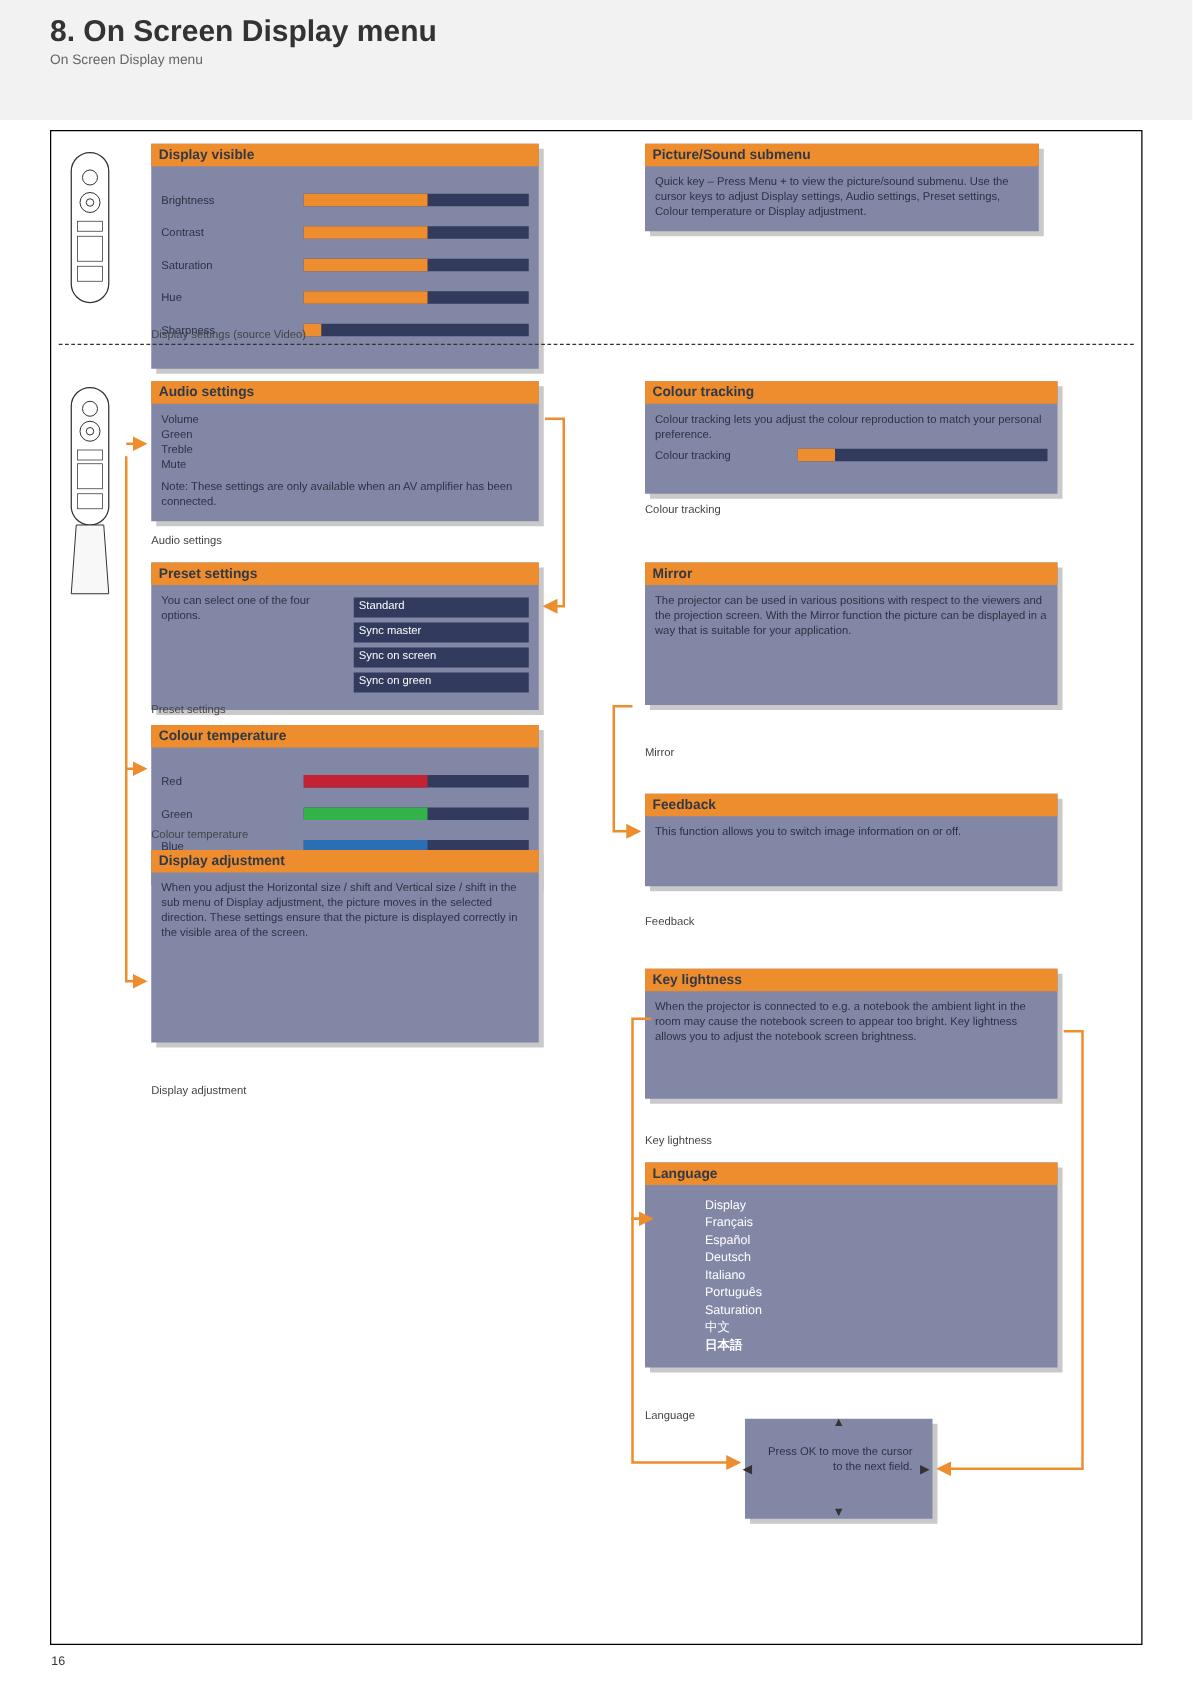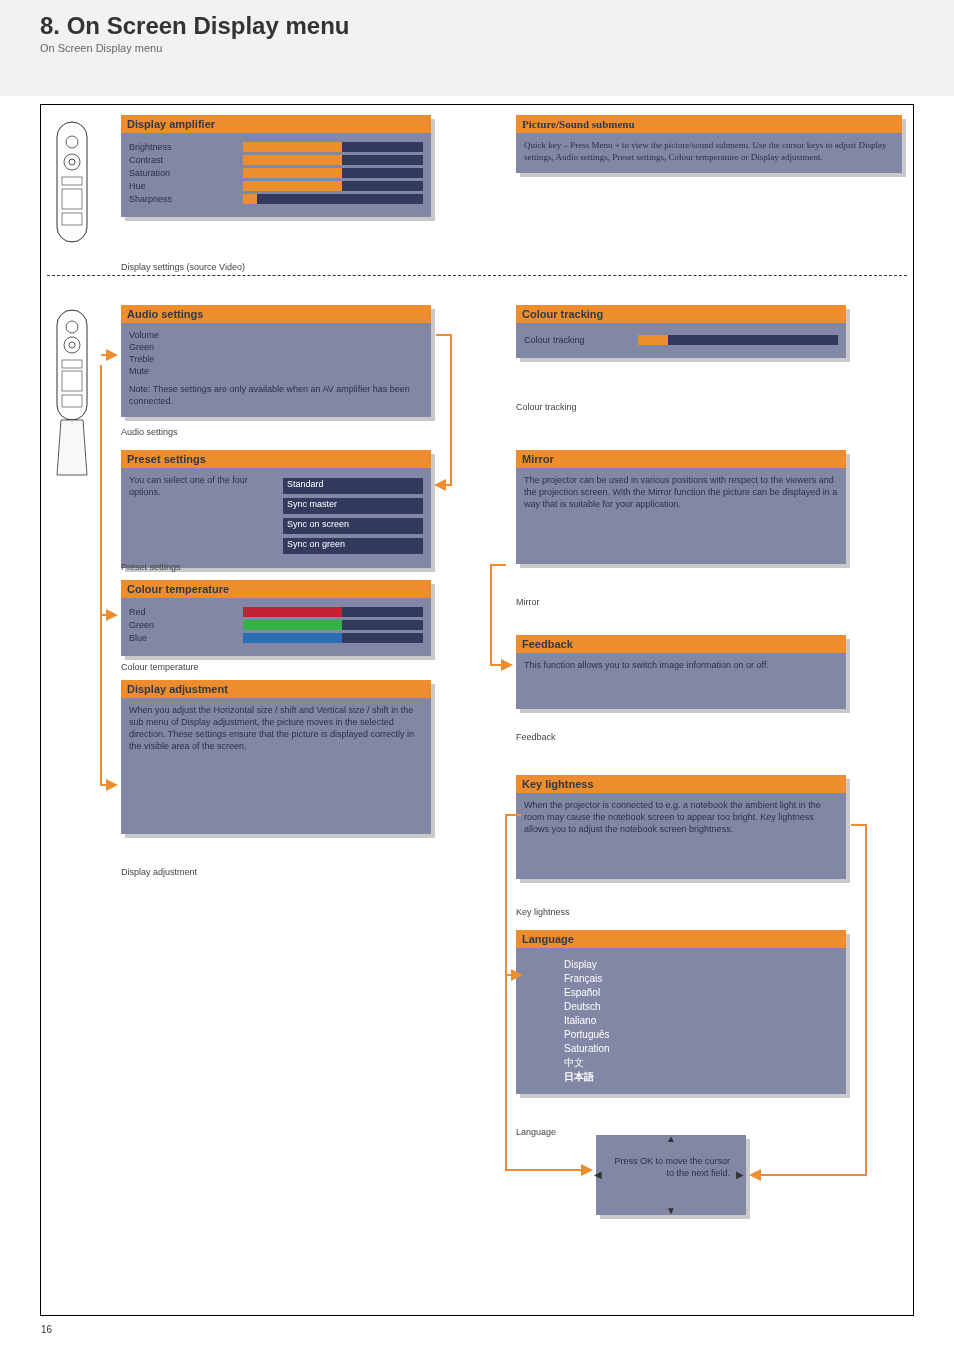--- a/index.html
+++ b/index.html
@@ -46,21 +46,21 @@
     padding: 3px 6px;
   }
   .panel-body {
     padding: 6px 8px 10px 8px;
     color: #2d3144;
     font-size: 10px;
   }
   .slider-row {
     display: flex;
     align-items: flex-start;
-    margin: 3px 0;
+    margin: 16px 0;
     font-size: 9px;
     color: #2d3144;
     gap: 24px;
   }
   .slider-row .lab {
     width: 90px;
     flex-shrink: 0;
   }
   .slider-track {
     height: 10px;
@@ -157,21 +157,21 @@
       <circle cx="25" cy="25" r="6" fill="none" stroke="#333" stroke-width="0.8"></circle>
       <circle cx="25" cy="45" r="8" fill="none" stroke="#333" stroke-width="0.8"></circle>
       <circle cx="25" cy="45" r="3" fill="none" stroke="#333" stroke-width="0.8"></circle>
       <rect x="15" y="60" width="20" height="8" fill="none" stroke="#333" stroke-width="0.6"></rect>
       <rect x="15" y="72" width="20" height="20" fill="none" stroke="#333" stroke-width="0.6"></rect>
       <rect x="15" y="96" width="20" height="12" fill="none" stroke="#333" stroke-width="0.6"></rect>
     </svg>
   </div>
 
   <div class="panel" style="left:80px; top:10px; width:310px;">
-    <div class="panel-title">Display amplifier</div>
+    <div class="panel-title">Display visible</div>
     <div class="panel-body">
       <div class="slider-row">
           <span class="lab">Brightness</span>
           <span class="slider-track">
             <span class="slider-fill" style="width:55%"></span>
           </span>
         </div>
       <div class="slider-row">
           <span class="lab">Contrast</span>
           <span class="slider-track">
@@ -193,21 +193,21 @@
       <div class="slider-row">
           <span class="lab">Sharpness</span>
           <span class="slider-track">
             <span class="slider-fill" style="width:8%"></span>
           </span>
         </div>
     </div>
   </div>
   <div class="caption" style="position:absolute; left:80px; top:155px;">Display settings (source Video)</div>
 
-  <div class="panel" style="left:475px; top:10px; width:386px;font-family:Liberation Serif, serif;">
+  <div class="panel" style="left:475px; top:10px; width:315px;">
     <div class="panel-title">Picture/Sound submenu</div>
     <div class="panel-body body-text">Quick key – Press Menu + to view the picture/sound submenu. Use the cursor keys to adjust Display settings, Audio settings, Preset settings, Colour temperature or Display adjustment.</div>
   </div>
 
   <div class="dashed-divider" style="left:6px; right:6px; top:170px;"></div>
 
   <div class="remote" style="left:6px; top:200px;">
     <svg viewBox="0 0 50 200">
       <rect x="10" y="5" width="30" height="110" rx="15" ry="15" fill="#fff" stroke="#333" stroke-width="1"></rect>
       <circle cx="25" cy="22" r="6" fill="none" stroke="#333" stroke-width="0.8"></circle>
@@ -275,20 +275,21 @@
 
   <div class="panel" style="left:80px; top:575px; width:310px;">
     <div class="panel-title">Display adjustment</div>
     <div class="panel-body body-text" style="min-height:120px;">When you adjust the Horizontal size / shift and Vertical size / shift in the sub menu of Display adjustment, the picture moves in the selected direction. These settings ensure that the picture is displayed correctly in the visible area of the screen.</div>
   </div>
   <div class="caption" style="position:absolute; left:80px; top:760px;">Display adjustment</div>
 
   <div class="panel" style="left:475px; top:200px; width:330px;">
     <div class="panel-title">Colour tracking</div>
     <div class="panel-body">
+      <div class="body-text">Colour tracking lets you adjust the colour reproduction to match your personal preference.</div>
       <div class="slider-row" style="margin-top:6px;">
         <span class="lab">Colour tracking</span>
         <span class="slider-track">
             <span class="slider-fill" style="width:15%"></span>
           </span>
       </div>
     </div>
   </div>
   <div class="caption" style="position:absolute; left:475px; top:295px;">Colour tracking</div>
 

